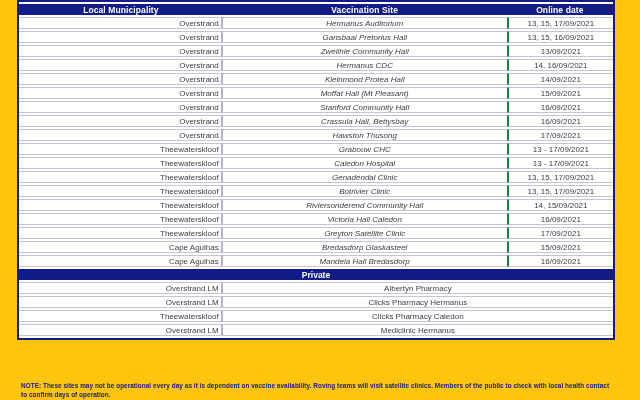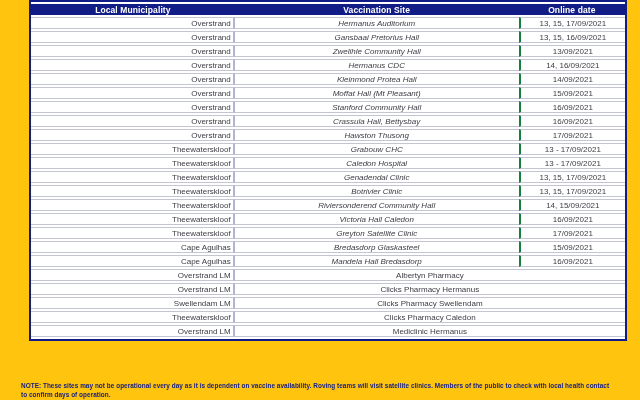--- a/index.html
+++ b/index.html
@@ -5,21 +5,21 @@
   html,body{margin:0;padding:0;}
   body{
     width:640px;height:400px;
     background:#FFC40D;
     font-family:"Liberation Sans", sans-serif;
     position:relative;
     overflow:hidden;
   }
   .table-wrap{
     position:absolute;
-    left:29px;top:0;
+    left:17px;top:0;
     width:598px;
     border:2px solid #121C86;
     background:#ffffff;
     box-sizing:border-box;
   }
   table{
     width:100%;
     border-collapse:separate;
     border-spacing:0 2px;
     background:#ffffff;
@@ -164,31 +164,30 @@
       <tr>
         <td class="col-muni">Cape Agulhas</td>
         <td class="col-site">Bredasdorp Glaskasteel</td>
         <td class="col-date">15/09/2021</td>
       </tr>
       <tr>
         <td class="col-muni">Cape Agulhas</td>
         <td class="col-site">Mandela Hall Bredasdorp</td>
         <td class="col-date">16/09/2021</td>
       </tr>
+      <tr class="section-row">
+        <td colspan="3">Private</td>
+      </tr>
       <tr>
         <td class="col-muni">Overstrand LM</td>
         <td colspan="2">Albertyn Pharmacy</td>
       </tr>
       <tr>
         <td class="col-muni">Overstrand LM</td>
         <td colspan="2">Clicks Pharmacy Hermanus</td>
-      </tr>
-      <tr>
-        <td class="col-muni">Swellendam LM</td>
-        <td colspan="2">Clicks Pharmacy Swellendam</td>
       </tr>
       <tr>
         <td class="col-muni">Theewaterskloof</td>
         <td colspan="2">Clicks Pharmacy Caledon</td>
       </tr>
       <tr>
         <td class="col-muni">Overstrand LM</td>
         <td colspan="2">Mediclinic Hermanus</td>
       </tr>
     </tbody>

